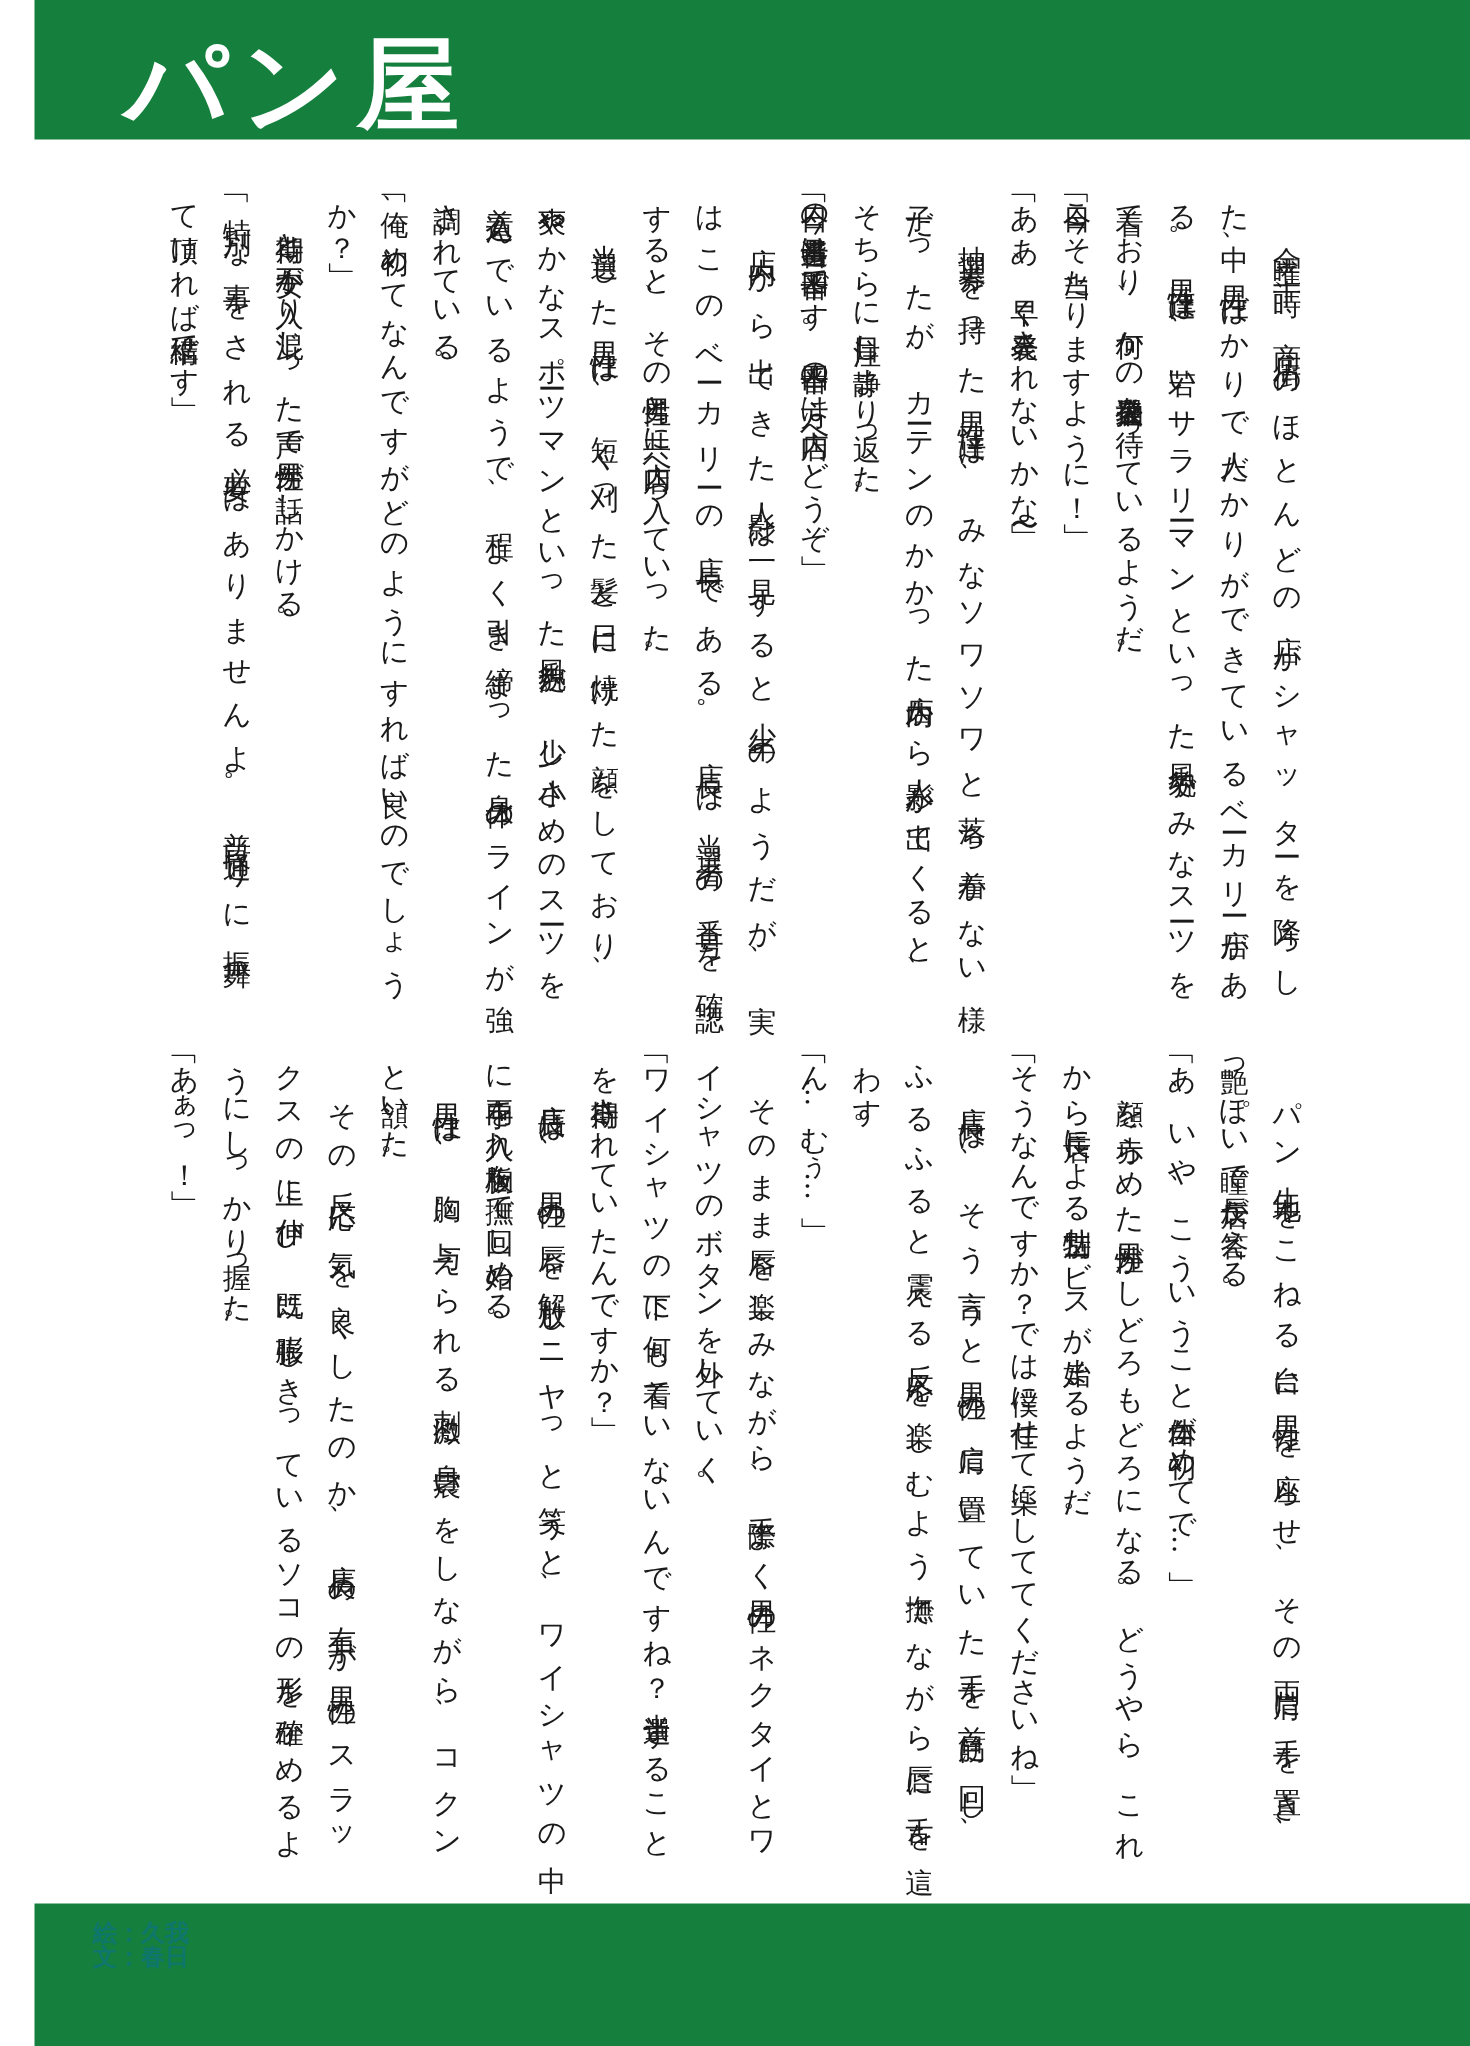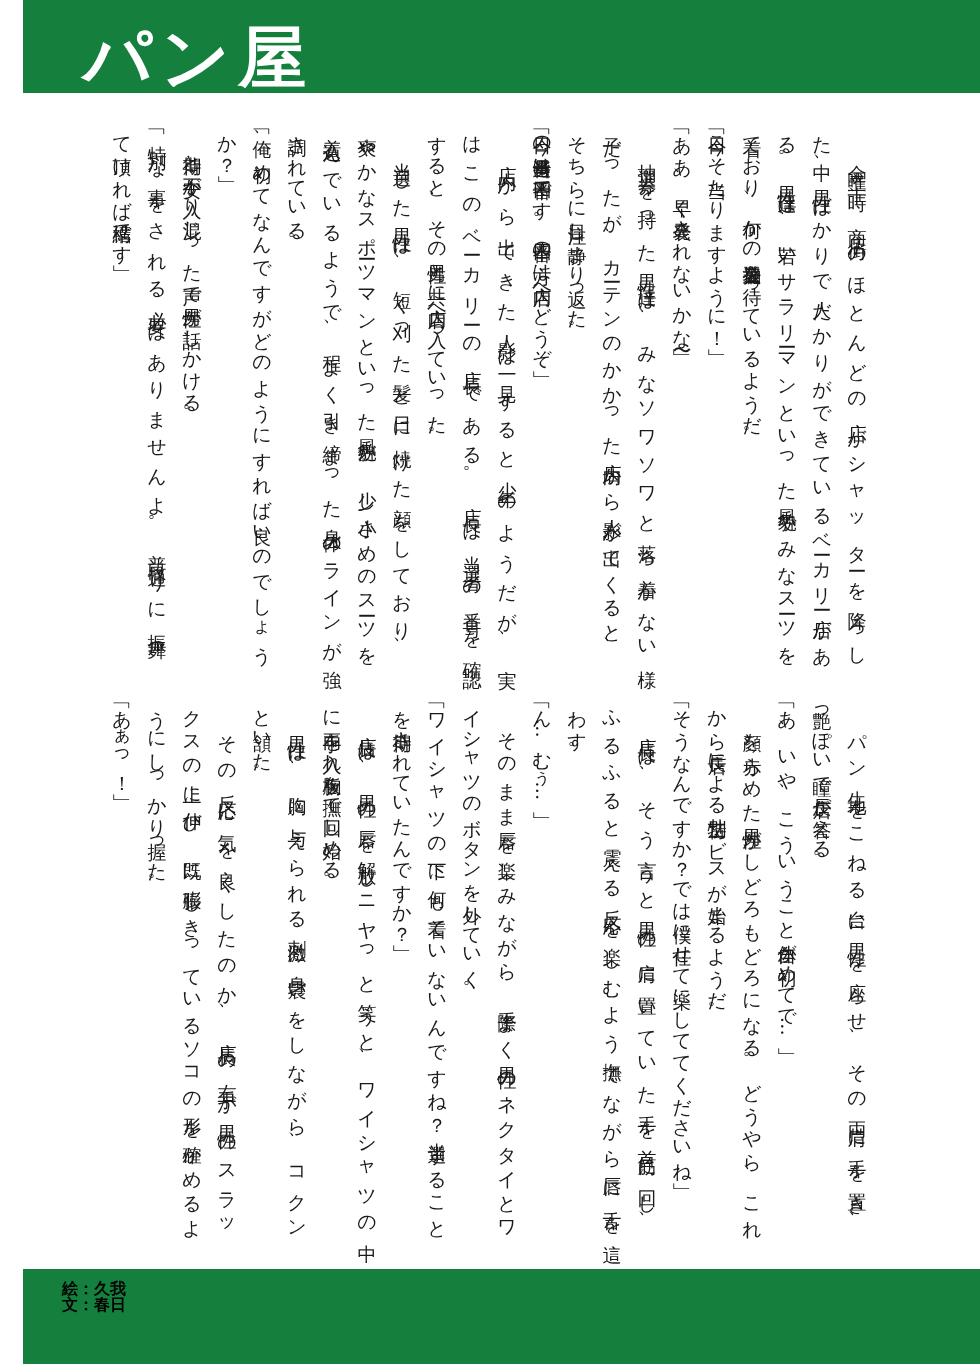--- a/index.html
+++ b/index.html
@@ -35,21 +35,21 @@
     }
 
     .credits {
       position: absolute;
       left: 62px;
       top: 1281px;
       font-family: "DejaVu Sans", sans-serif;
       font-weight: bold;
       font-size: 16px;
       line-height: 16px;
-      color: #000000;
+      color: #0f766e;
     }
     .credit-line { display: block; white-space: nowrap; }
 
     .story-block {
       position: absolute;
       left: 105px;
       width: 770px;
       height: 534px;
       writing-mode: vertical-rl;
       text-orientation: mixed;

